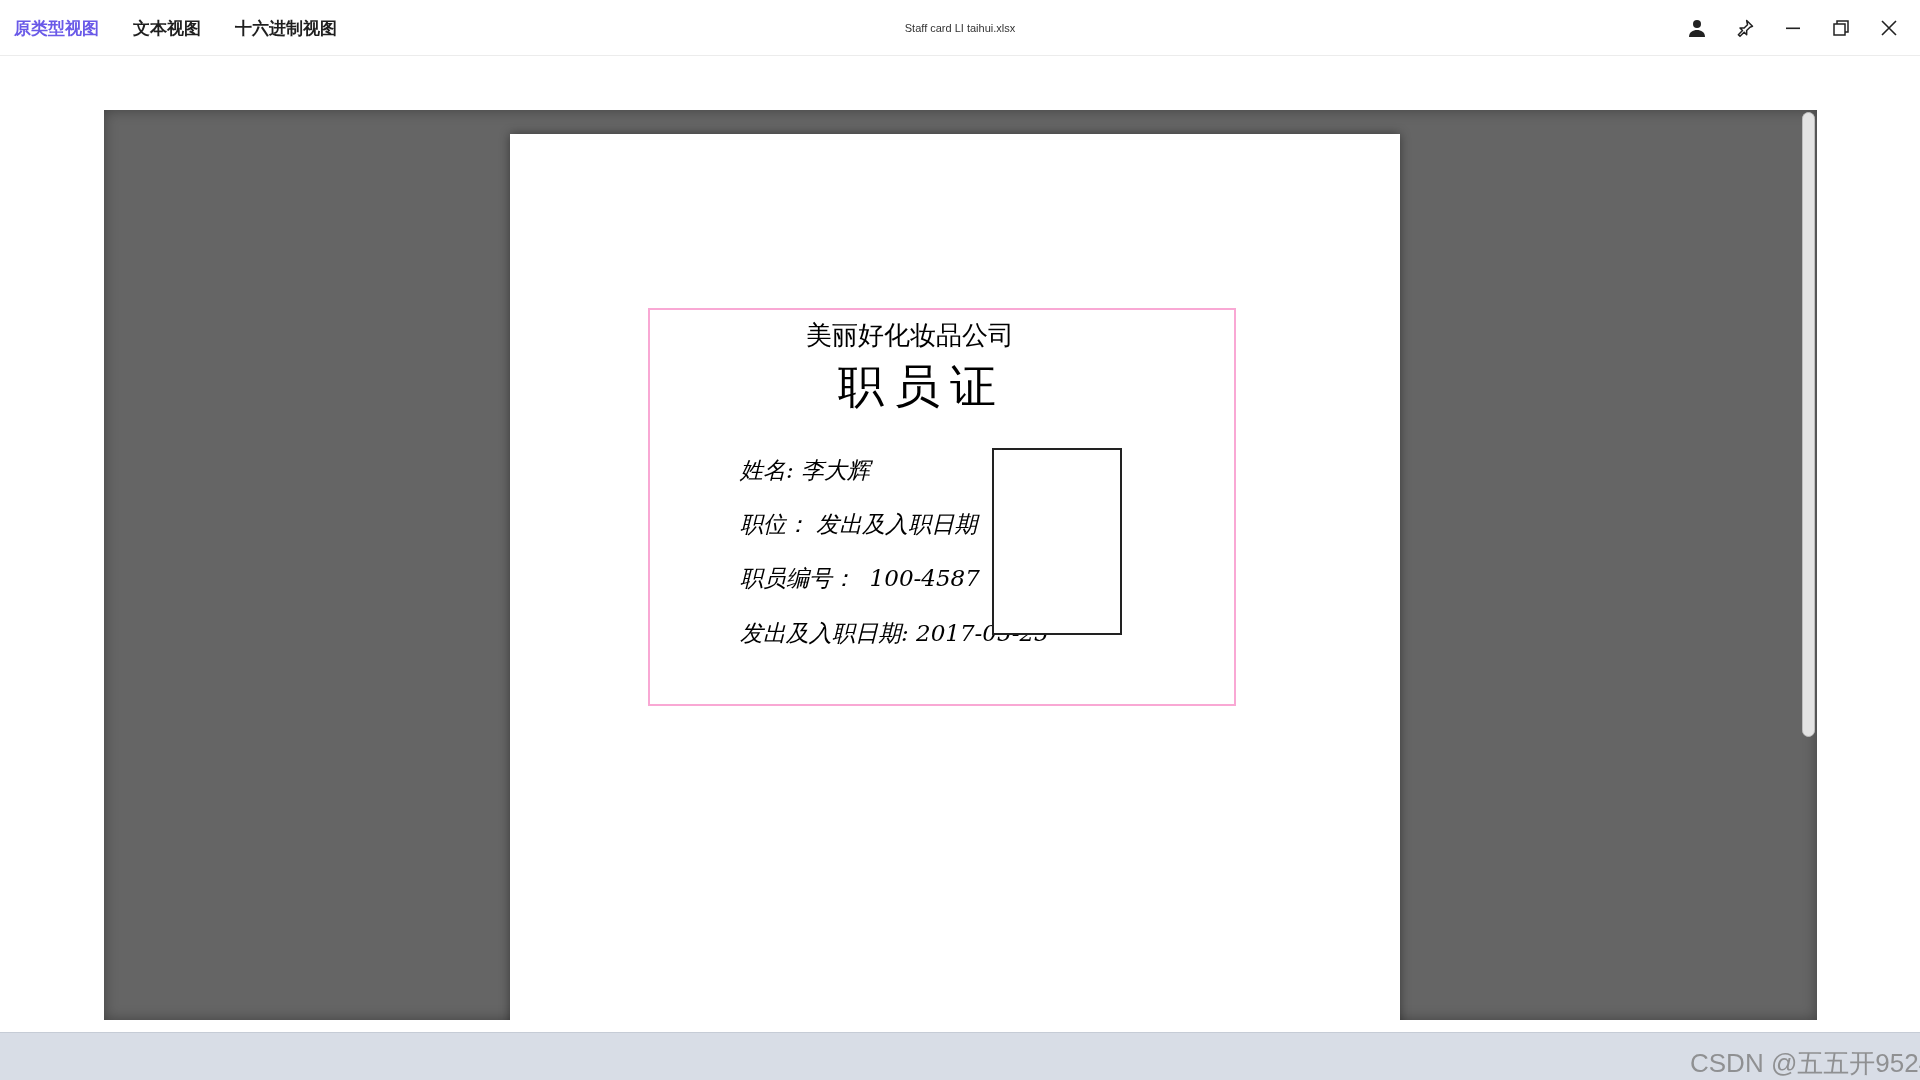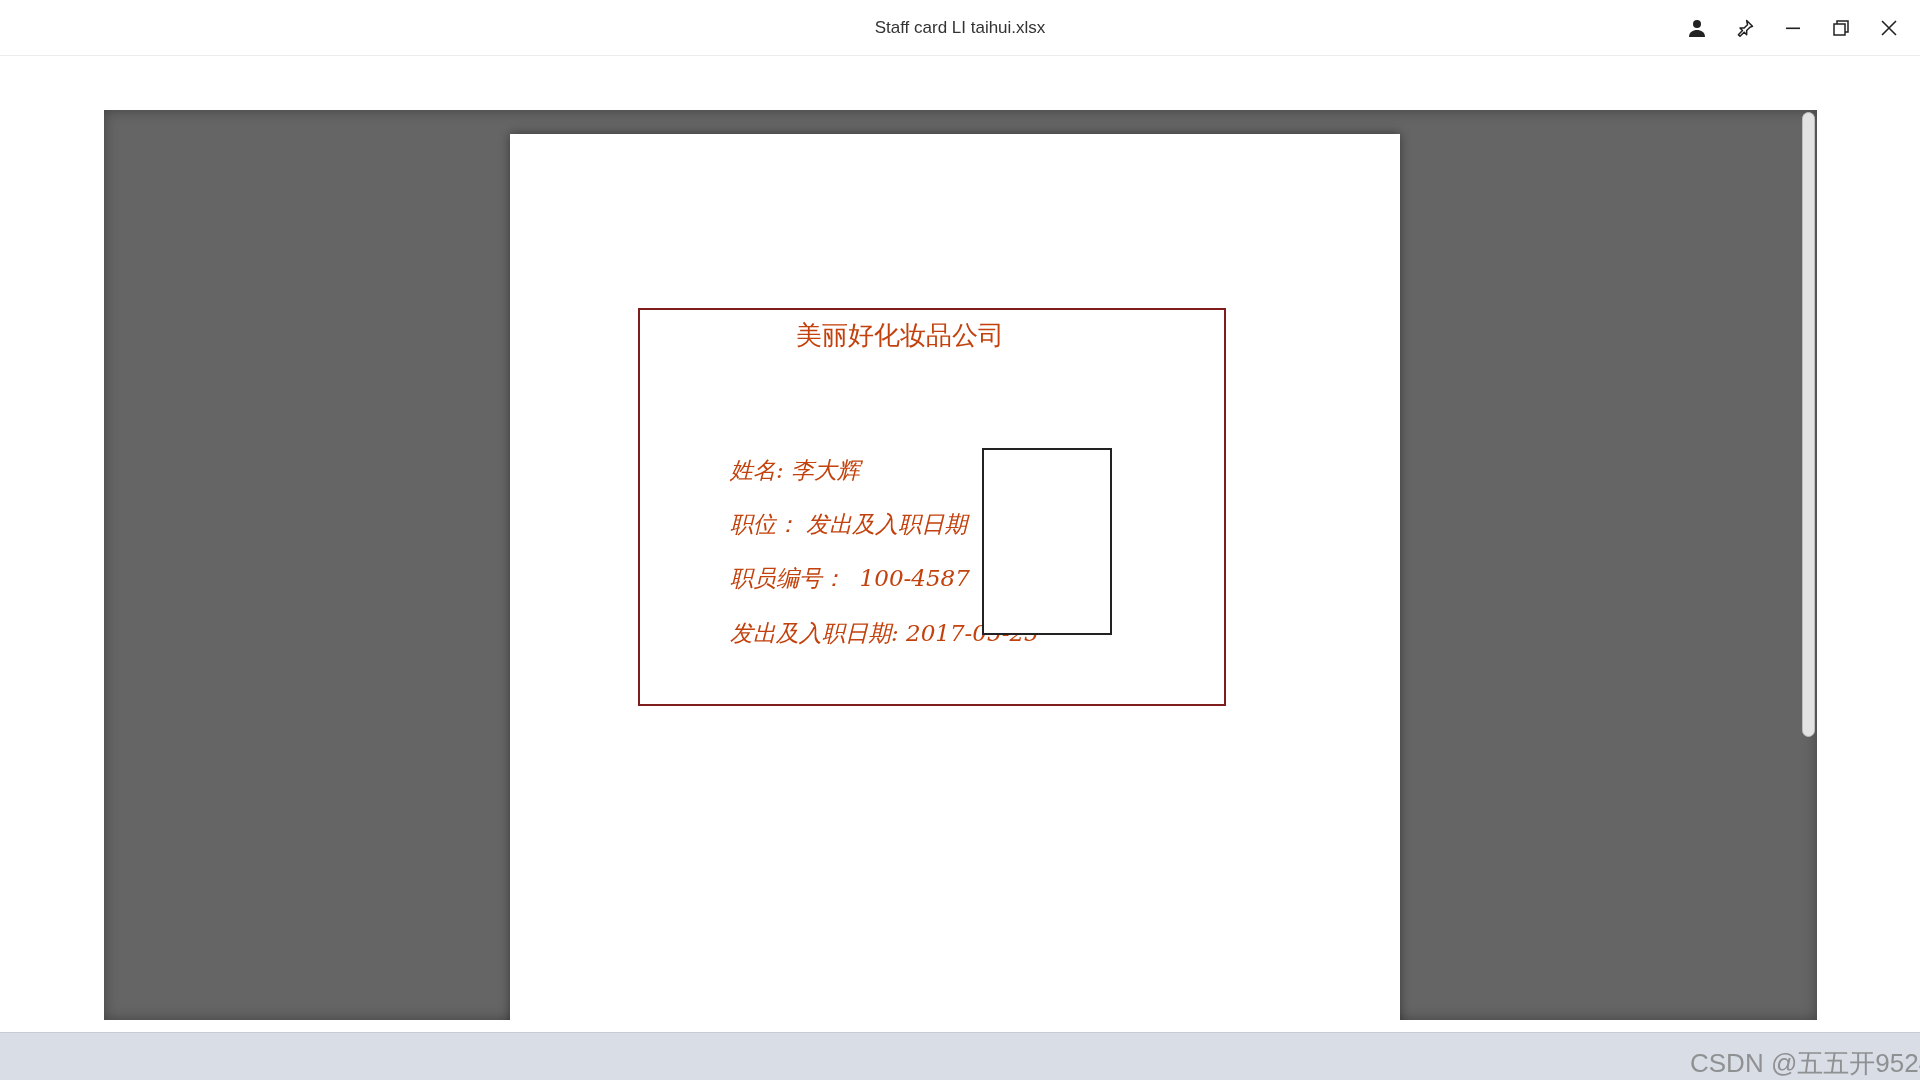--- a/index.html
+++ b/index.html
@@ -4,21 +4,21 @@
 <style>
   * { margin:0; padding:0; box-sizing:border-box; }
   html,body { width:1920px; height:1080px; overflow:hidden; font-family:"Liberation Sans", sans-serif; }
   #screen { position:relative; width:1920px; height:1080px; background:#ffffff; }
 
   
   .titlebar { position:absolute; left:0; top:0; width:1920px; height:56px; background:#fff; border-bottom:1px solid #ececec; }
   .tabs { position:absolute; left:14px; top:0; height:56px; display:flex; align-items:center; gap:34px; }
   .tab { font-size:17px; font-weight:700; color:#1f1f1f; cursor:pointer; white-space:nowrap; }
   .tab.active { color:#6a5ae8; }
-  .win-title { position:absolute; left:0; right:0; top:0; height:56px; display:flex; align-items:center; justify-content:center; font-size:17px; color:#333; pointer-events:none; }
+  .win-title { position:absolute; left:0; right:0; top:0; height:56px; display:flex; align-items:center; justify-content:center; font-size:11px; color:#333; pointer-events:none; }
   .winctrls { position:absolute; right:18px; top:0; height:56px; display:flex; align-items:center; gap:22px; }
   .wbtn { width:26px; height:26px; display:flex; align-items:center; justify-content:center; color:#222; }
 
   
   .toolbar { position:absolute; left:0; top:56px; width:1920px; height:54px; background:#fff; }
   .tb-item { position:absolute; top:70px; display:flex; align-items:center; justify-content:center; }
   .selectbox { height:26px; border:1px solid #9a9a9a; border-radius:2px; background:#fff; display:flex; align-items:center; justify-content:space-between; padding:0 6px; font-size:13px; color:#222; cursor:pointer; }
   .caret { font-size:8px; color:#444; margin-left:6px; }
   .tbtn { width:26px; height:26px; display:flex; align-items:center; justify-content:center; cursor:pointer; }
   .tbtn.disabled { opacity:.35; cursor:default; }
@@ -26,40 +26,45 @@
   .tri { width:0; height:0; border-left:8px solid transparent; border-right:8px solid transparent; }
   .tri.up { border-bottom:12px solid #b9b9b9; }
   .tri.down { border-top:12px solid #b9b9b9; }
 
   
   .viewer { position:absolute; left:104px; top:110px; width:1713px; height:910px; background:#656565; box-shadow:inset 0 0 14px rgba(0,0,0,.35); overflow:hidden; }
   .scrollbar { position:absolute; right:2px; top:2px; width:13px; height:625px; background:#e3e3e3; border-radius:7px; border:1px solid #bdbdbd; }
   .page { position:absolute; left:406px; top:24px; width:890px; height:900px; background:#ffffff; box-shadow:0 0 10px rgba(0,0,0,.45); }
 
   
-  .card { position:absolute; left:128px; top:174px; width:588px; height:398px; border:2px solid #7f1d1d; font-family:"DejaVu Serif","Liberation Serif",serif; color:#c2410c; }
+  .card { position:absolute; left:138px; top:174px; width:588px; height:398px; border:2px solid #f9a8d4; font-family:"DejaVu Serif","Liberation Serif",serif; color:#000000; }
   .card .company { position:absolute; left:0; right:64px; top:8px; text-align:center; font-size:26px; }
   .card .cardtitle { position:absolute; left:0; right:40px; top:46px; text-align:center; font-size:46px; letter-spacing:10px; }
   .card .field { position:absolute; left:90px; font-size:23px; white-space:pre;font-style:italic; }
   .f0 { top:145px; } .f1 { top:199px; } .f2 { top:253px; } .f3 { top:308px; }
   .photobox { position:absolute; left:342px; top:138px; width:130px; height:187px; border:2px solid #222; background:#fff; }
 
   
   .gapstrip { position:absolute; left:0; top:1020px; width:1920px; height:12px; background:#fff; }
   .taskbar { position:absolute; left:0; top:1032px; width:1920px; height:48px; background:#d8dde6; border-top:1px solid #c6ccd6; }
   .ico24 { width:26px; height:26px; display:block; }
 
   .watermark { position:absolute; left:1690px; top:1046px; font-size:26px; color:rgba(125,125,125,.8); z-index:50; pointer-events:none; white-space:nowrap; font-family:"Liberation Sans",sans-serif; }
 </style>
 </head>
 <body>
 
 <div id="screen">
 
   <div class="titlebar">
+    <div class="tabs">
+      <div class="tab active">原类型视图</div>
+      <div class="tab">文本视图</div>
+      <div class="tab">十六进制视图</div>
+    </div>
     <div class="win-title">Staff card LI taihui.xlsx</div>
     <div class="winctrls">
       <div class="wbtn">
         <svg width="20" height="20" viewBox="0 0 20 20">
             <circle cx="10" cy="6" r="4" fill="#222"></circle>
             <path d="M2 19c0-5 4-7 8-7s8 2 8 7z" fill="#222"></path>
           </svg>
       </div>
       <div class="wbtn">
         <svg width="20" height="20" viewBox="0 0 24 24">
@@ -193,20 +198,21 @@
           <rect x="11" y="10" width="2" height="7" fill="#666"></rect>
           <rect x="11" y="6" width="2" height="2" fill="#666"></rect>
         </svg>
     </div>
   </div>
 
   <div class="viewer">
     <div class="page">
       <div class="card">
         <div class="company">美丽好化妆品公司</div>
+        <div class="cardtitle">职员证</div>
         <div class="field f0">姓名: 李大辉</div>
         <div class="field f1">职位： 发出及入职日期</div>
         <div class="field f2">职员编号：  100-4587</div>
         <div class="field f3">发出及入职日期: 2017-05-25</div>
         <div class="photobox"></div>
       </div>
     </div>
     <div class="scrollbar"></div>
   </div>
   <div class="gapstrip"></div>

